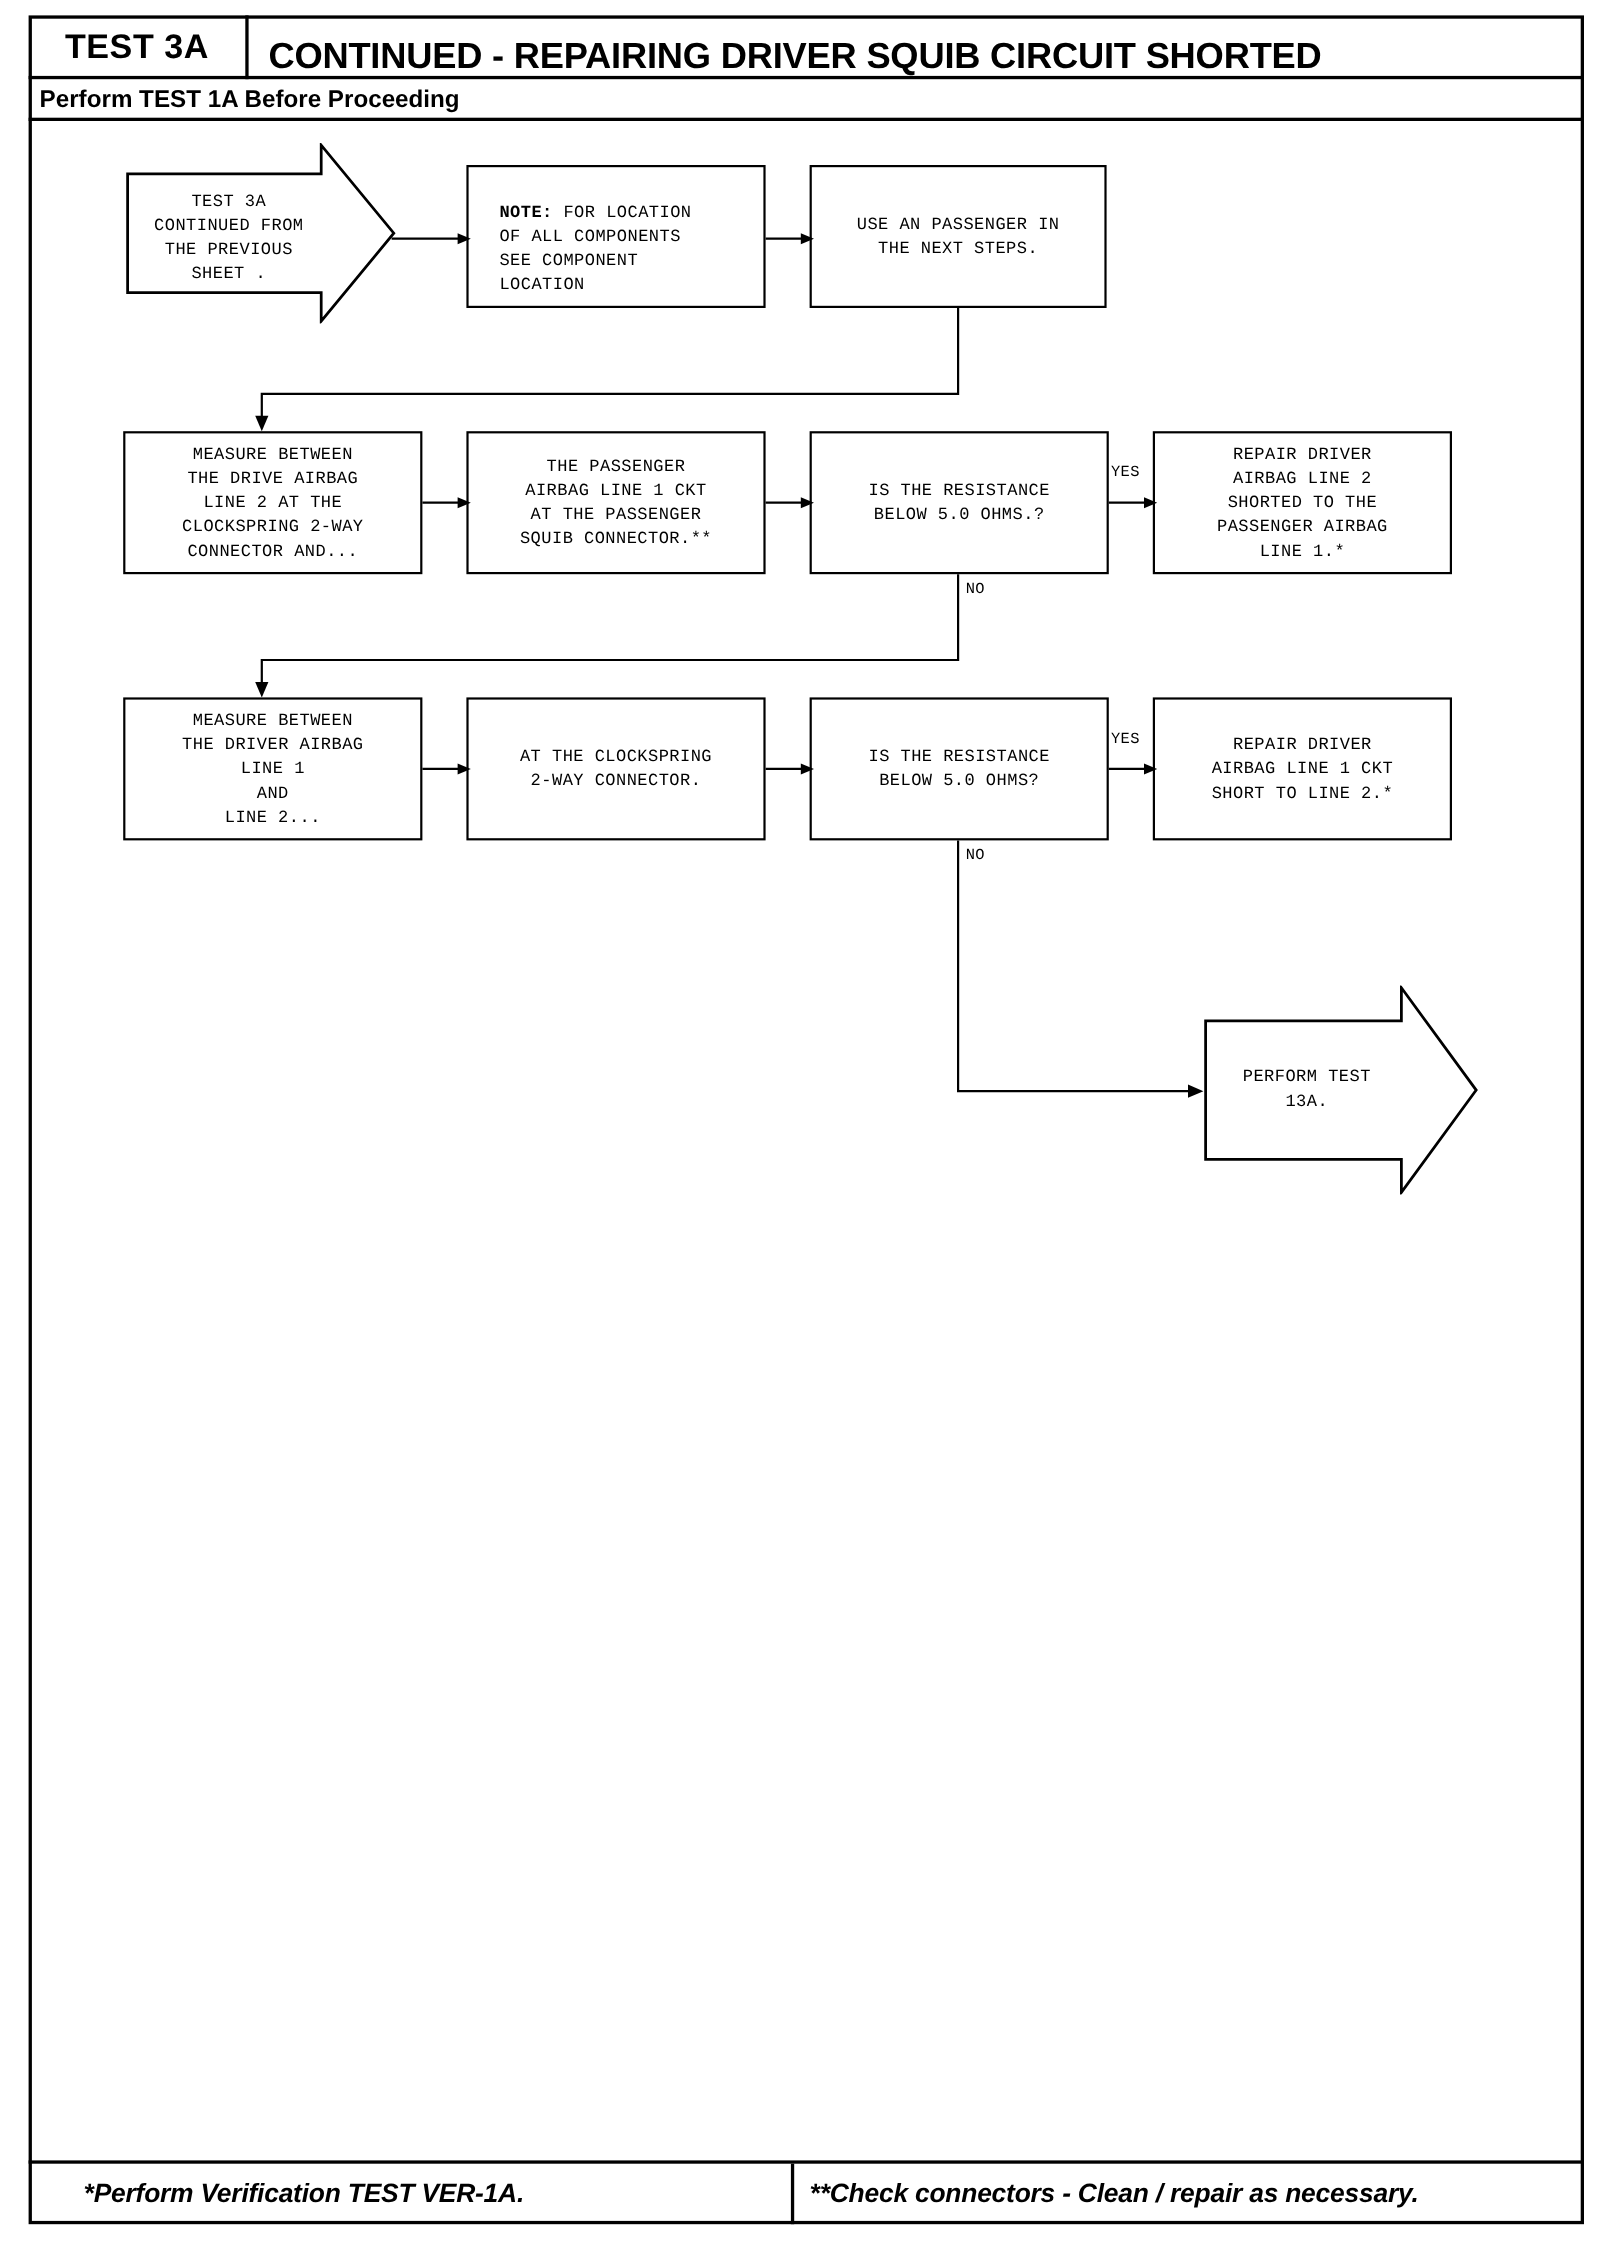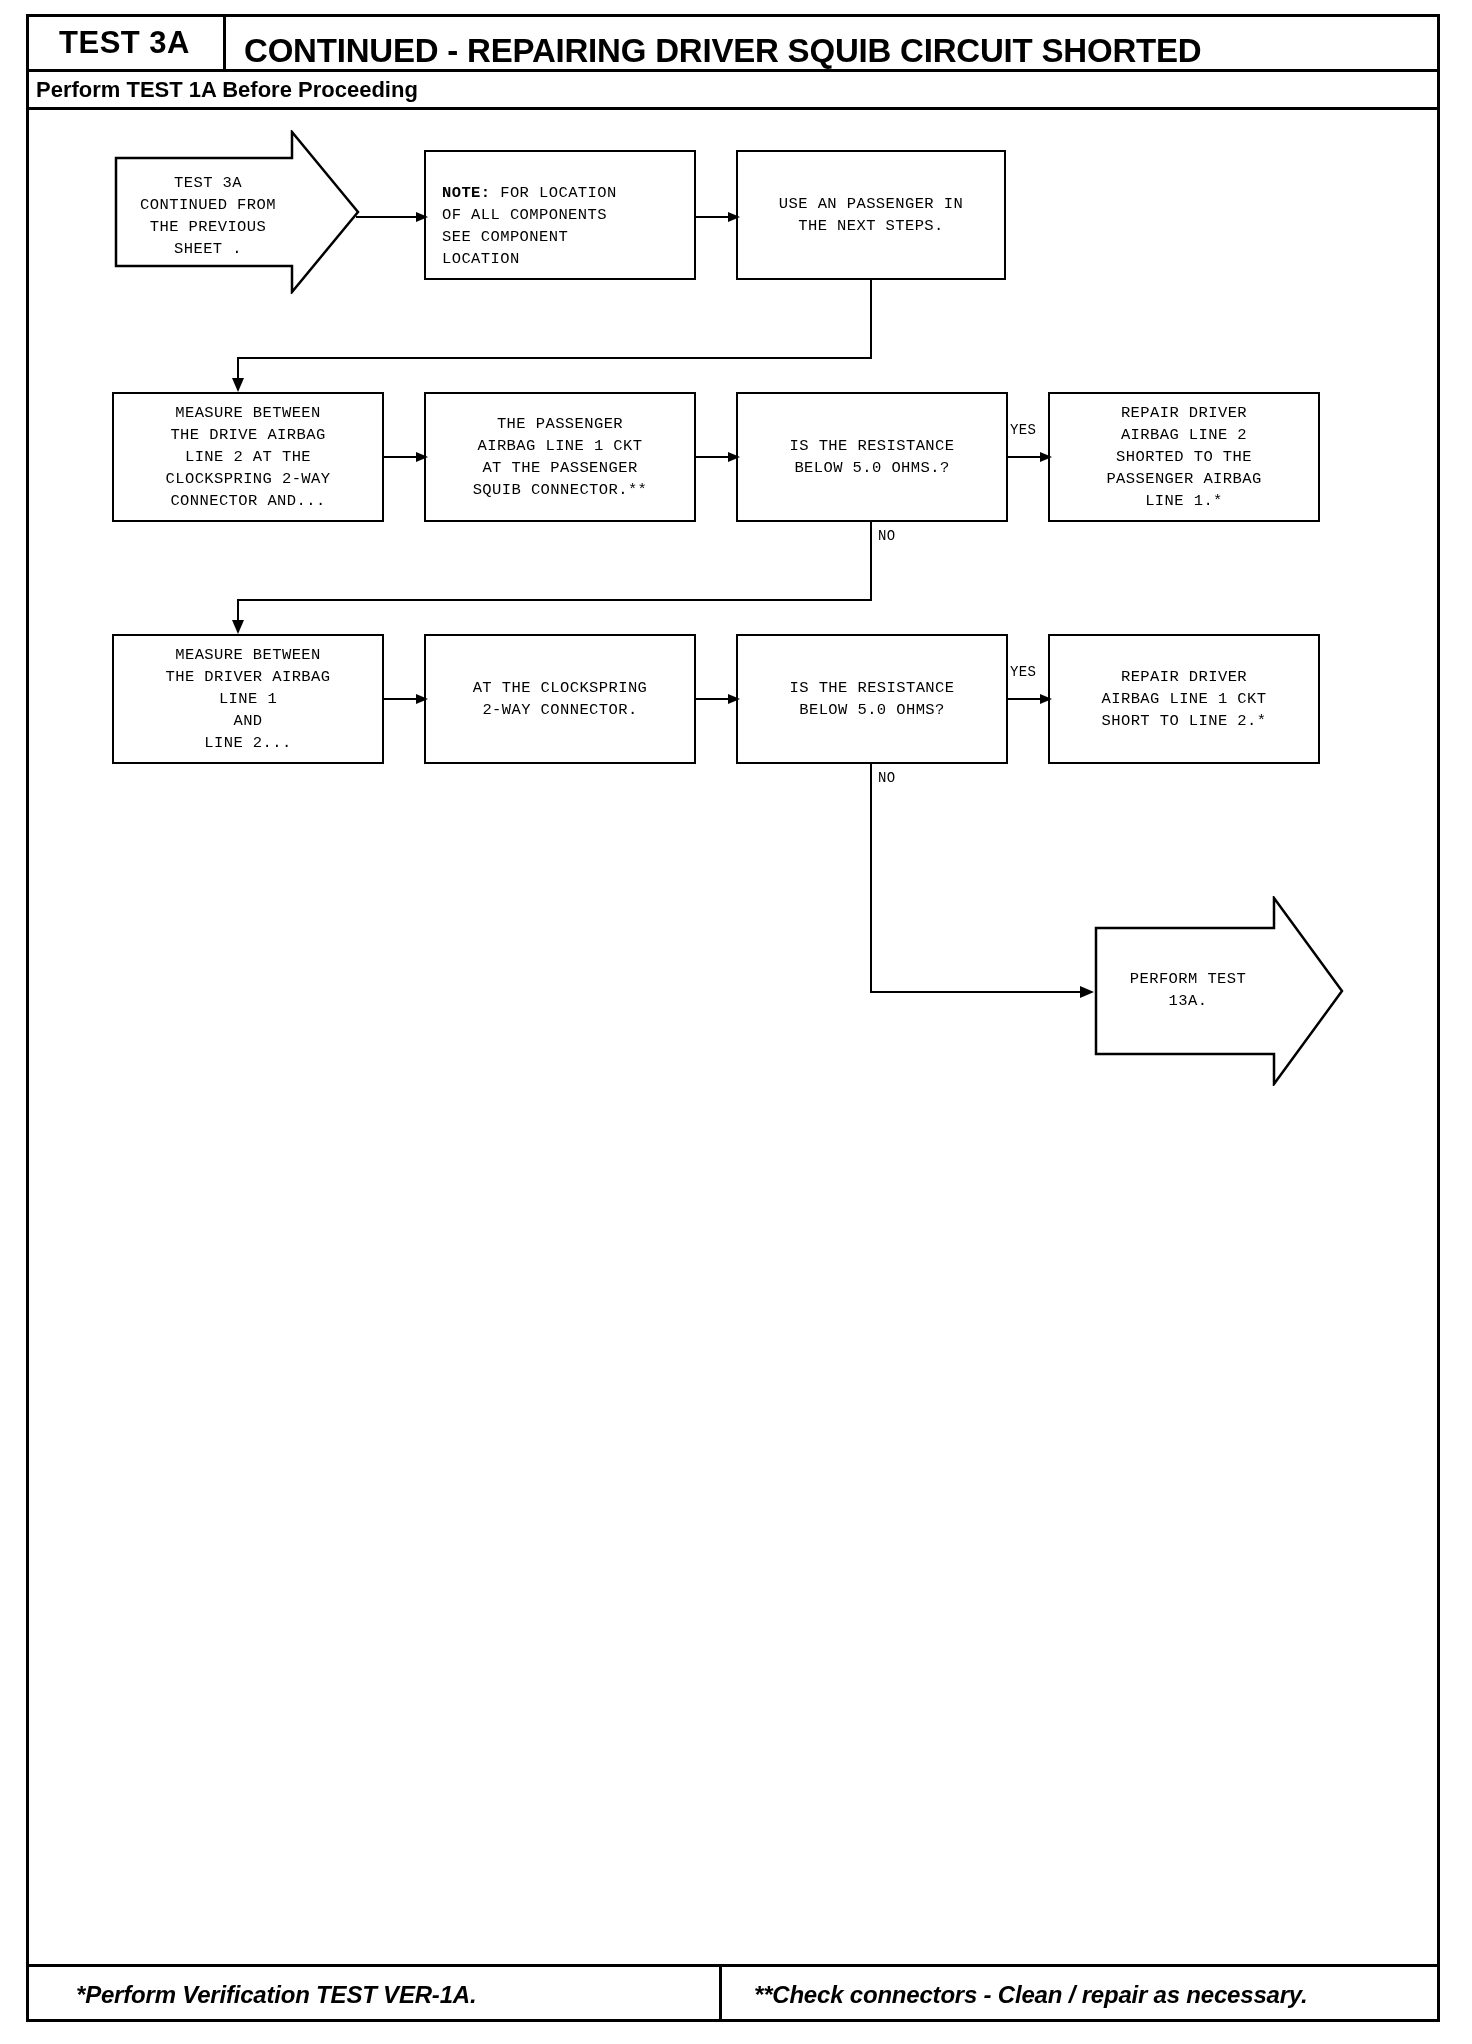--- a/index.html
+++ b/index.html
@@ -158,21 +158,20 @@
     box-sizing: border-box;
   }
   .footer-left {
     width: 660px;
     border-right: 3px solid #000;
     padding-left: 14px;
   }
   .footer-right {
     flex: 1;
     padding-left: 14px;
-    margin-left: 18px;
   }
   .footer-text {
     font-size: 24px;
     font-weight: bold;
     font-style: italic;
     font-family: "Liberation Sans", sans-serif;
     letter-spacing: -0.2px;
   }
 </style>
 </head>
@@ -199,21 +198,21 @@
       <svg width="246" height="164" viewBox="0 0 246 164">
         <polygon points="2,28 178,28 178,2 244,82 178,162 178,136 2,136" fill="#ffffff" stroke="#000000" stroke-width="2.5"></polygon>
       </svg>
       <div class="btxt" style="left:6px; top:42px; width:176px;">TEST 3A
 CONTINUED FROM
 THE PREVIOUS
 SHEET .</div>
     </div>
 
     <div class="fbox" style="left:398px; top:40px; width:272px; height:130px;">
-      <div class="txt" style="text-align:left; padding-left:16px; width:100%;">
+      <div class="txt" style="text-align:left; padding-left:28px; width:100%;">
         <b>NOTE:</b><span> FOR LOCATION
 OF ALL COMPONENTS
 SEE COMPONENT
 LOCATION</span>
       </div>
     </div>
 
     <div class="fbox" style="left:710px; top:40px; width:270px; height:130px;">
       <div class="txt">USE AN PASSENGER IN
 THE NEXT STEPS.</div>

